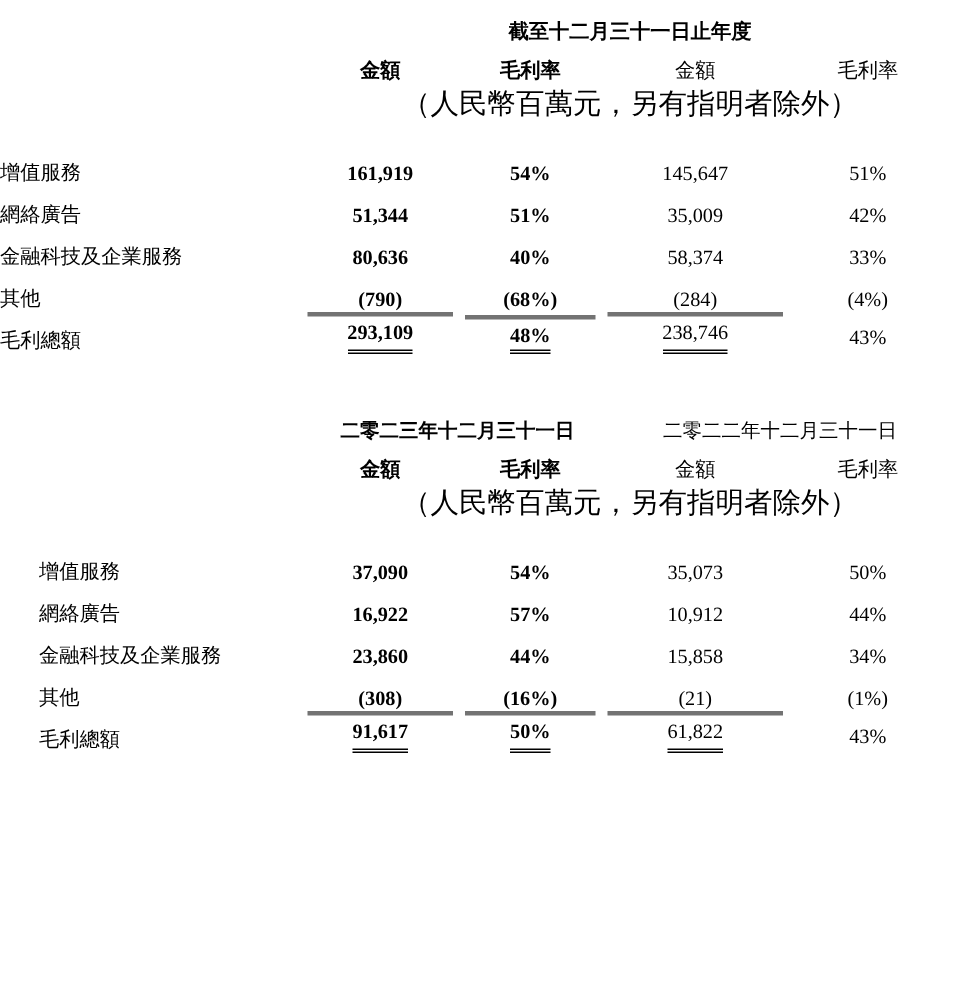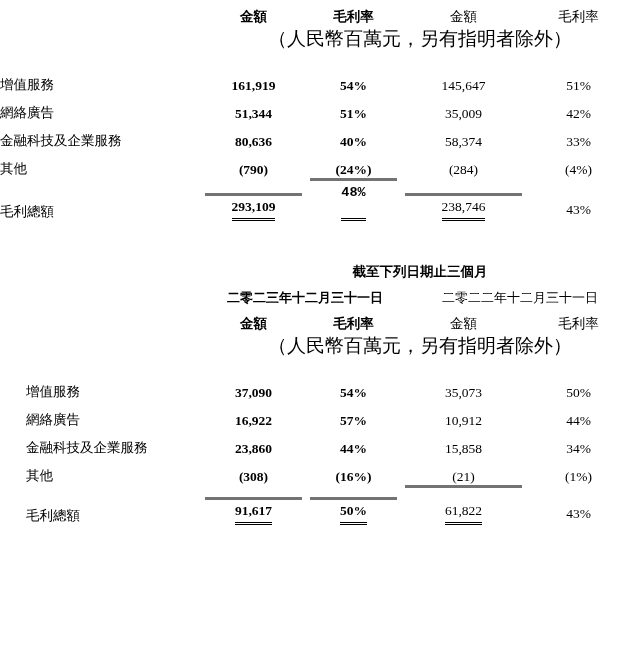--- a/index.html
+++ b/index.html
@@ -69,20 +69,24 @@
 
   <table class="fin">
     <colgroup>
       <col class="c-label">
         <col class="c-amt1">
         <col class="c-mar1">
         <col class="c-amt2">
         <col class="c-mar2">
     </colgroup>
     <tbody>
+        <tr class="row-h">
+      <td></td>
+      <td colspan="4" class="h-center bold">截至十二月三十一日止年度</td>
+    </tr>
     <tr class="row-hh">
       <td></td>
       <td class="r bold">金額</td>
       <td class="r bold">毛利率</td>
       <td class="r">金額</td>
       <td class="r">毛利率</td>
     </tr>
     <tr class="row-hh unit-row">
       <td></td>
       <td colspan="4">（人民幣百萬元，另有指明者除外）</td>
@@ -108,32 +112,32 @@
     <tr class="row-d">
       <td class="lbl">金融科技及企業服務</td>
       <td class="r bold">80,636</td>
       <td class="r bold">40%</td>
       <td class="r">58,374</td>
       <td class="r">33%</td>
     </tr>
     <tr class="row-d">
       <td class="lbl">其他</td>
       <td class="r bold">(790)</td>
-      <td class="r bold">(24%)</td>
+      <td class="r bold">(68%)</td>
       <td class="r">(284)</td>
       <td class="r">(4%)</td>
     </tr>
 
     <tr class="row-d">
       <td class="lbl">毛利總額</td>
       <td class="r bold">
         <span class="rule-above"><span class="dbl-bottom" style="display:inline-block;padding-bottom:3px;">293,109</span></span>
       </td>
       <td class="r bold">
-        <span class="rule-above"><span class="dbl-bottom" style="display:inline-block;padding-bottom:18px;font-family:Liberation Mono, monospace;">48%</span></span>
+        <span class="rule-above"><span class="dbl-bottom" style="display:inline-block;padding-bottom:1px;">48%</span></span>
       </td>
       <td class="r">
         <span class="rule-above"><span class="dbl-bottom" style="display:inline-block;padding-bottom:3px;">238,746</span></span>
       </td>
       <td class="r">
         <span class="cellpad"><span style="display:inline-block;padding-bottom:3px;">43%</span></span>
       </td>
     </tr>
   </tbody>
     </table>
@@ -144,24 +148,20 @@
     <colgroup>
       <col class="c-label">
         <col class="c-amt1">
         <col class="c-mar1">
         <col class="c-amt2">
         <col class="c-mar2">
     </colgroup>
     <tbody>
     <tr class="row-hh">
       <td></td>
-      <td colspan="4" class="h-center bold">截至下列日期止三個月</td>
-    </tr>
-    <tr class="row-hh">
-      <td></td>
       <td colspan="2" class="h-center bold" style="font-size:13px;">二零二三年十二月三十一日</td>
       <td colspan="2" class="h-center" style="font-size:13px;">二零二二年十二月三十一日</td>
     </tr>
     <tr class="row-hh">
       <td></td>
       <td class="r bold">金額</td>
       <td class="r bold">毛利率</td>
       <td class="r">金額</td>
       <td class="r">毛利率</td>
     </tr>
@@ -204,21 +204,21 @@
 
     <tr class="row-d">
       <td class="lbl-indent">毛利總額</td>
       <td class="r bold">
         <span class="rule-above"><span class="dbl-bottom" style="display:inline-block;padding-bottom:3px;">91,617</span></span>
       </td>
       <td class="r bold">
         <span class="rule-above"><span class="dbl-bottom" style="display:inline-block;padding-bottom:3px;">50%</span></span>
       </td>
       <td class="r">
-        <span class="rule-above"><span class="dbl-bottom" style="display:inline-block;padding-bottom:3px;margin-top:12px;">61,822</span></span>
+        <span class="rule-above"><span class="dbl-bottom" style="display:inline-block;padding-bottom:3px;">61,822</span></span>
       </td>
       <td class="r">
         <span class="cellpad"><span style="display:inline-block;padding-bottom:3px;">43%</span></span>
       </td>
     </tr>
   </tbody>
     </table>
 
 </div>
 

